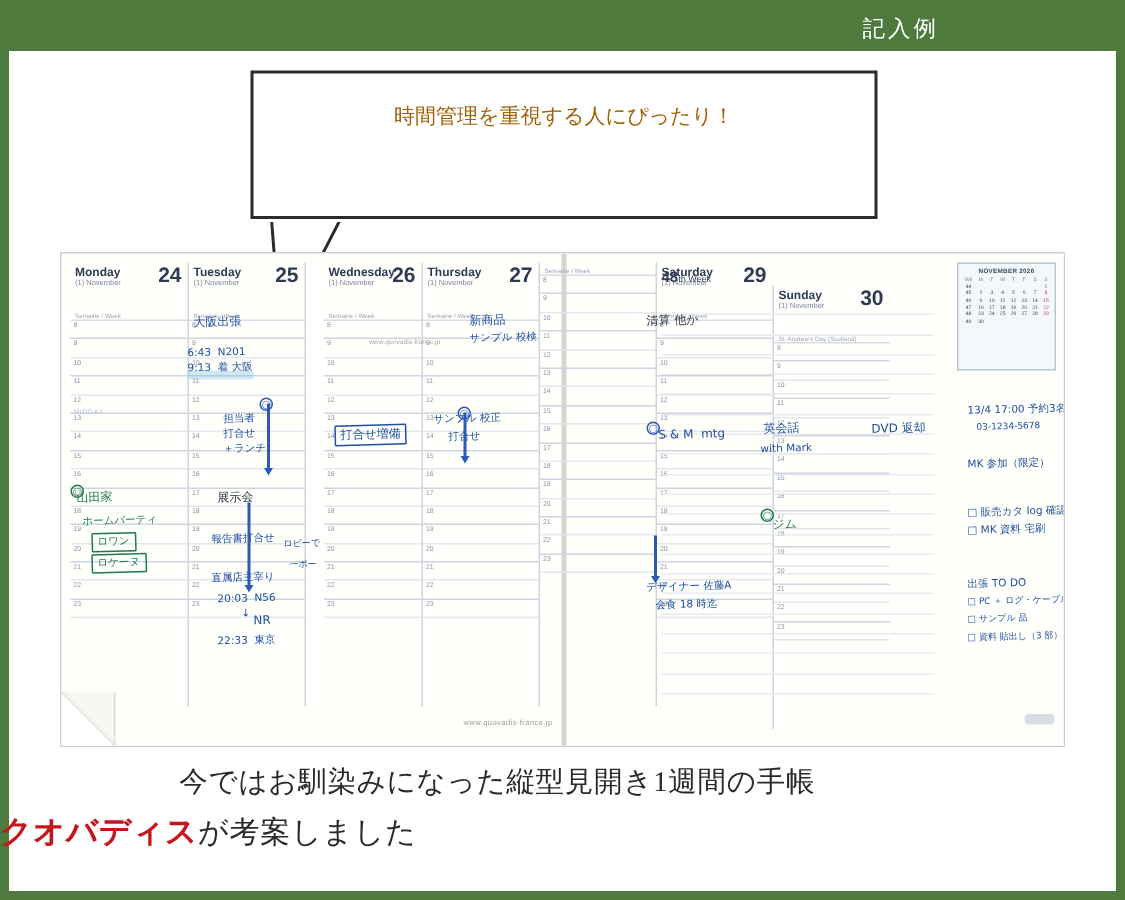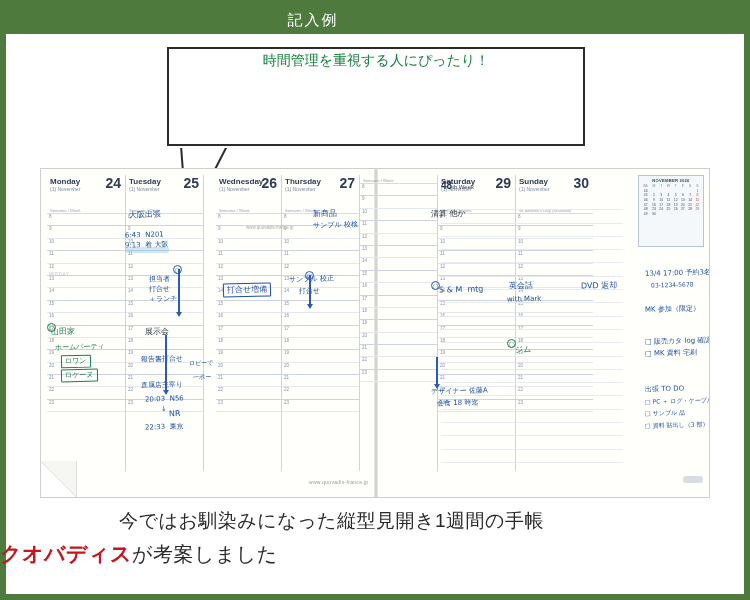--- a/index.html
+++ b/index.html
@@ -23,37 +23,37 @@
   .frame-left { left:0; }
   .frame-right { right:0; }
 
   
   .header-band {
     position:absolute; top:6px; left:6px; width:738px; height:28px;
     background:#4e7a3e;
   }
   .header-title {
     position:absolute; top:6px; left:0; width:626px; height:28px;
-    line-height:28px; text-align:center;
+    line-height:28px; text-align:right;
     color:#ffffff; font-size:15px; letter-spacing:2px;
     font-family:"Liberation Sans", sans-serif;
   }
 
   
   .callout {
     position:absolute; left:167px; top:47px; width:418px; height:99px;
     background:#ffffff; border:2px solid #2b2b2b;
     text-align:center;
   }
   .callout-title {
     margin-top:12px;
     font-size:25px; font-weight:bold; color:#1b1b1b; letter-spacing:1px;
   }
   .callout-l1 { margin-top:8px; font-size:14px; color:#3a3a3a; }
-  .callout-l2 { margin-top:3px; font-size:14px; color:#15803d; }
+  .callout-l2 { margin-top:20px; font-size:14px; color:#a16207; }
   .callout-tail {
     position:absolute; left:175px; top:146px; width:60px; height:80px;
   }
 
   
   .planner {
     position:absolute; left:40px; top:168px; width:670px; height:330px;
     background:#fdfdfb;
     border:1px solid #cfcfcf;
     overflow:hidden;
@@ -191,21 +191,21 @@
     position:absolute; width:9px; height:9px; border-radius:50%;
     border:1.4px solid #2b5bb5; color:#2b5bb5;
     font-size:5.5px; text-align:center; line-height:8px;
     font-family:"DejaVu Sans", sans-serif;
   }
   .circle-m.g { border-color:#1f7a4d; color:#1f7a4d; }
 
   
   .cap1 {
     position:absolute; left:0; top:508px; width:663px; text-align:center;
-    font-size:19px; color:#2a2a2a; letter-spacing:.5px;
+    font-size:19px; color:#2a2a2a; letter-spacing:.5px;font-family:Liberation Serif, serif;
   }
   .cap2 {
     position:absolute; left:0; top:540px; width:684px; text-align:left;
     font-size:20px; color:#2a2a2a; letter-spacing:.5px;
   }
   .cap2 .brand { color:#c4161c; font-weight:bold; font-size:21px; }
 </style>
 </head>
 <body>
 
@@ -382,21 +382,21 @@
           <div class="hrow">17</div>
           <div class="hrow strong">18</div>
           <div class="hrow">19</div>
           <div class="hrow strong">20</div>
           <div class="hrow">21</div>
           <div class="hrow strong">22</div>
           <div class="hrow">23</div>
           <div class="midday" style="top:58px;"></div>
         </div>
       </div>
-      <div class="daycol" style="left: 468px;">
+      <div class="daycol" style="left: 468px; margin-top: 15px;">
         <div class="dayhead">
           <div class="dayname">Sunday</div>
           <div class="daynum">30</div>
           <div class="daymonth">(1) November</div>
         </div>
         <div class="daysub">St. Andrew's Day (Scotland)</div>
         <div class="hours">
           <div class="hrow strong">8</div>
           <div class="hrow">9</div>
           <div class="hrow strong">10</div>

